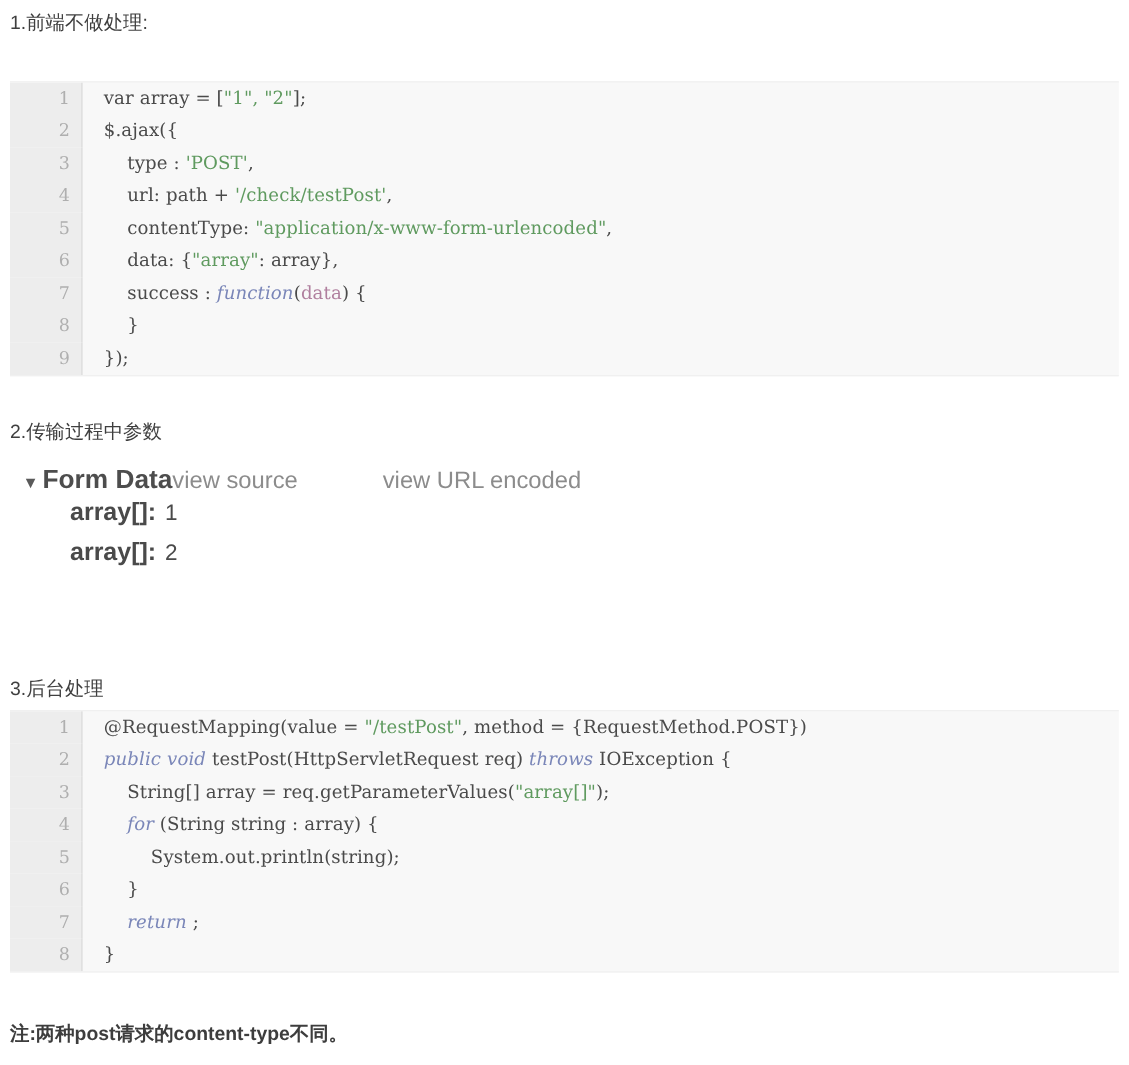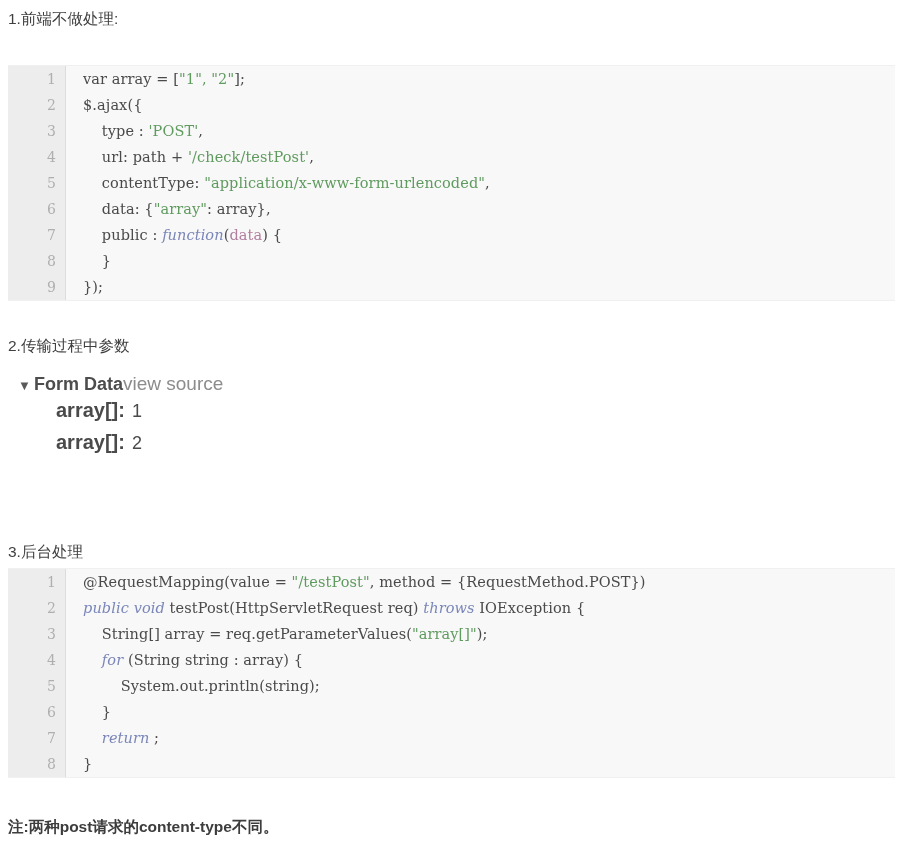--- a/index.html
+++ b/index.html
@@ -80,21 +80,21 @@
     height: 30px;
   }
   .fd-triangle {
     width: 16px;
     margin-left: 18px;
     color: #5a5a5a;
     font-size: 13px;
     line-height: 30px;
   }
   .fd-title {
-    font-size: 18px;
+    font-size: 21px;
     font-weight: bold;
     color: #4d4d4d;
     line-height: 30px;
     white-space: pre;
   }
   .fd-link {
     font-size: 19px;
     color: #8c8c8c;
     line-height: 30px;
     white-space: pre;
@@ -173,41 +173,42 @@
         <div class="code-row">
           <div class="gutter">5</div>
           <div class="code-line"><span>    contentType: </span><span class="tok-str">"application/x-www-form-urlencoded"</span><span>,</span></div>
         </div>
         <div class="code-row">
           <div class="gutter">6</div>
           <div class="code-line"><span>    data: {</span><span class="tok-str">"array"</span><span>: array},</span></div>
         </div>
         <div class="code-row">
           <div class="gutter">7</div>
-          <div class="code-line"><span>    public : </span><span class="tok-kw">function</span><span>(</span><span class="tok-param">data</span><span>) {</span></div>
+          <div class="code-line"><span>    success : </span><span class="tok-kw">function</span><span>(</span><span class="tok-param">data</span><span>) {</span></div>
         </div>
         <div class="code-row">
           <div class="gutter">8</div>
           <div class="code-line"><span>    }</span></div>
         </div>
         <div class="code-row">
           <div class="gutter">9</div>
           <div class="code-line"><span>});</span></div>
         </div>
       </div>
   </div>
 
   <div class="section-heading" style="position:absolute; left:8px; top:337px;">2.传输过程中参数</div>
 
   <div class="formdata-panel" style="top:369px;">
 
     <div class="fd-header">
       <span class="fd-triangle">▼</span>
       <span class="fd-title">Form Data</span>
       <span class="fd-link first">view source</span>
+      <span class="fd-link second">view URL encoded</span>
     </div>
 
     <div id="form-data-rows">
         <div class="fd-row">
           <span class="fd-key">array[]:</span>
           <span class="fd-val">1</span>
         </div>
         <div class="fd-row">
           <span class="fd-key">array[]:</span>
           <span class="fd-val">2</span>

